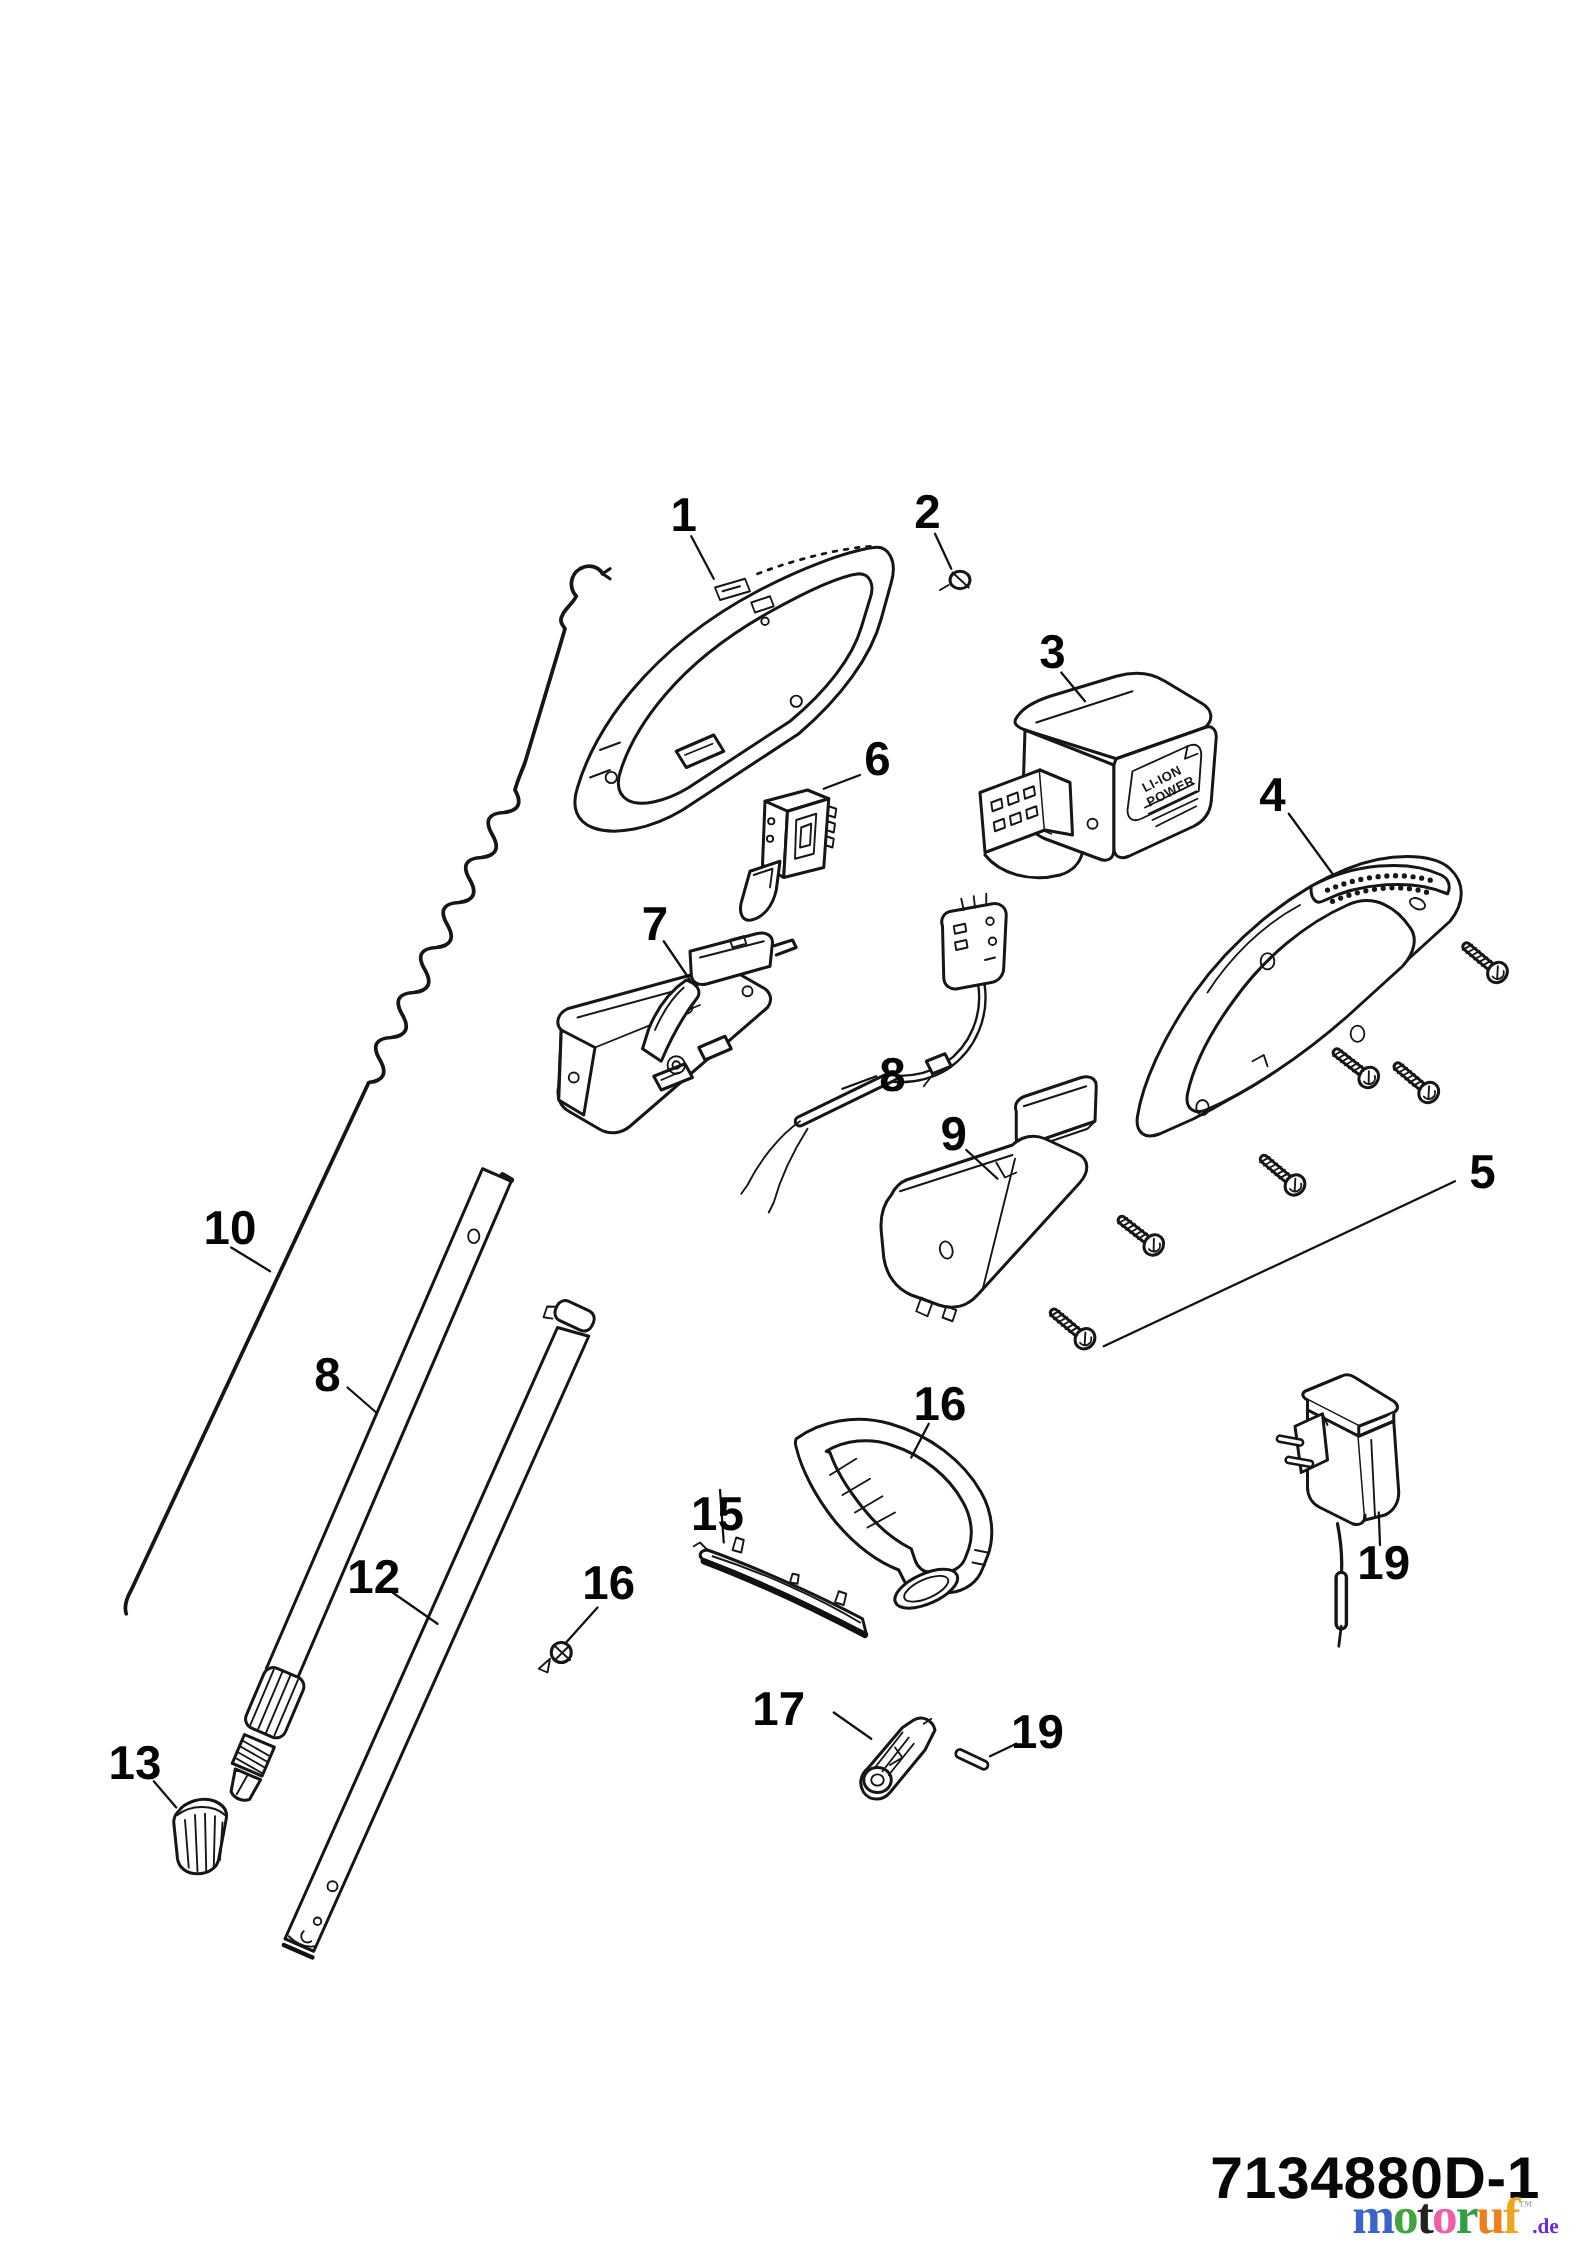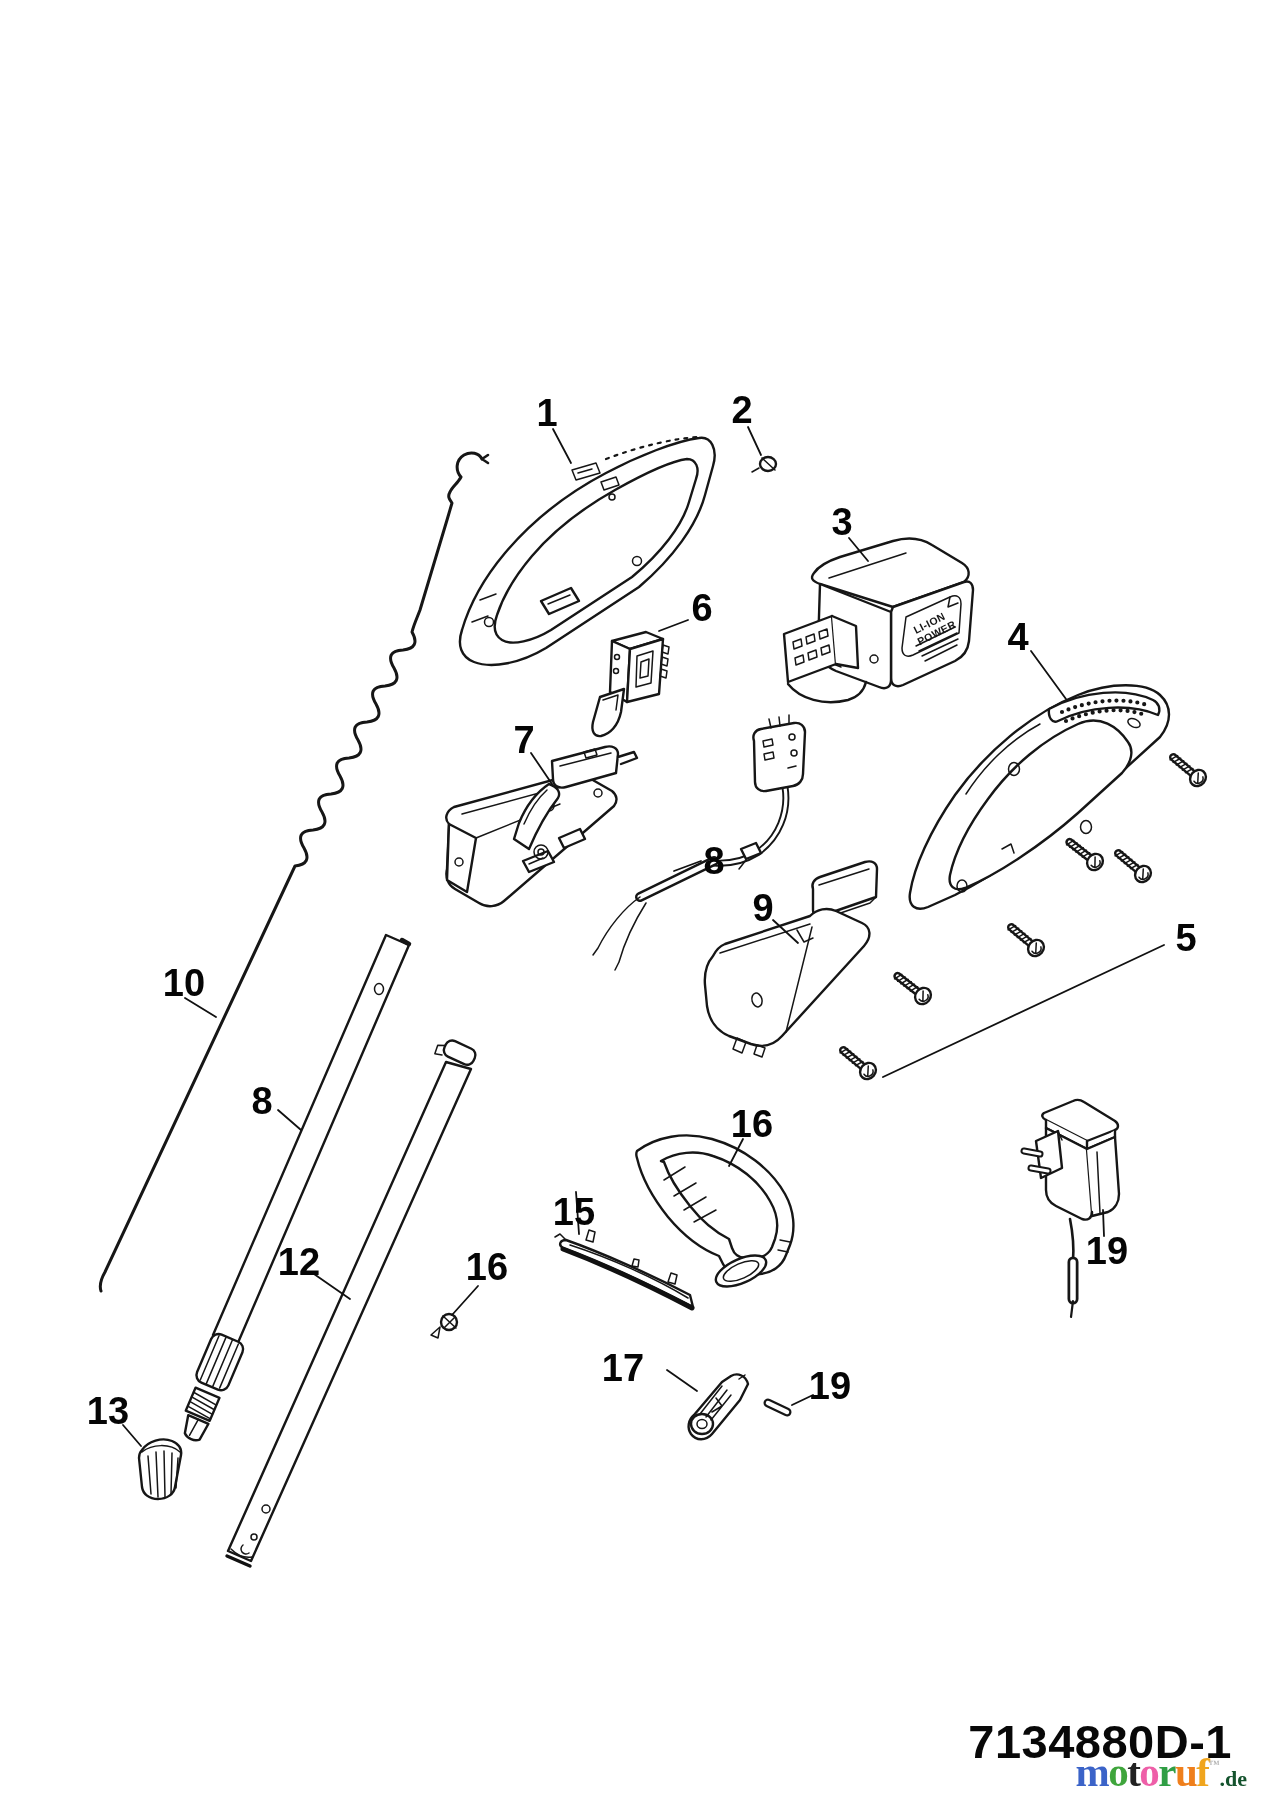--- a/index.html
+++ b/index.html
@@ -23,21 +23,21 @@
   }
   .partnum {
     position:absolute; right:39px; top:1718px;
     font-weight:bold; font-size:47px; letter-spacing:0.5px; color:#080808; line-height:1;
   }
   .logo {
     position:absolute; right:24px; top:1752px;
     font-family:"Liberation Serif", serif; font-weight:bold; font-size:41px;
     letter-spacing:-1.5px; line-height:1; white-space:nowrap;
   }
-  .logo .tld { font-size:22px; letter-spacing:0; color:#14532d; }
+  .logo .tld { font-size:17px; letter-spacing:0; color:#6d28d9; }
   .logo .tm  { font-size:11px; letter-spacing:0; color:#b5b5b5; vertical-align:18px; }
   svg text.blabel {
     font-family:"Liberation Sans", sans-serif; font-size:10.5px; font-weight:bold;
     fill:#161616; letter-spacing:0.4px;
   }
 </style>
 </head>
 <body>
 
 <div class="page">

